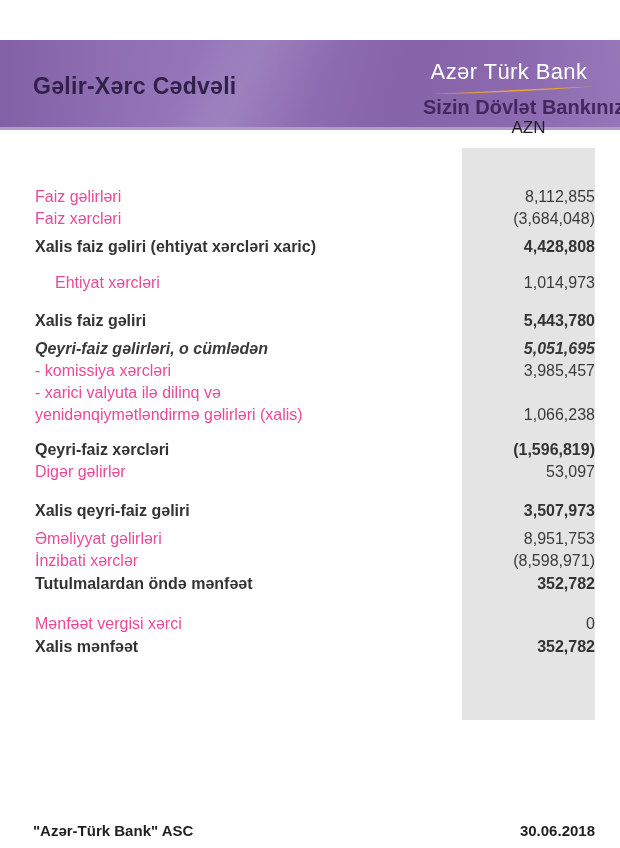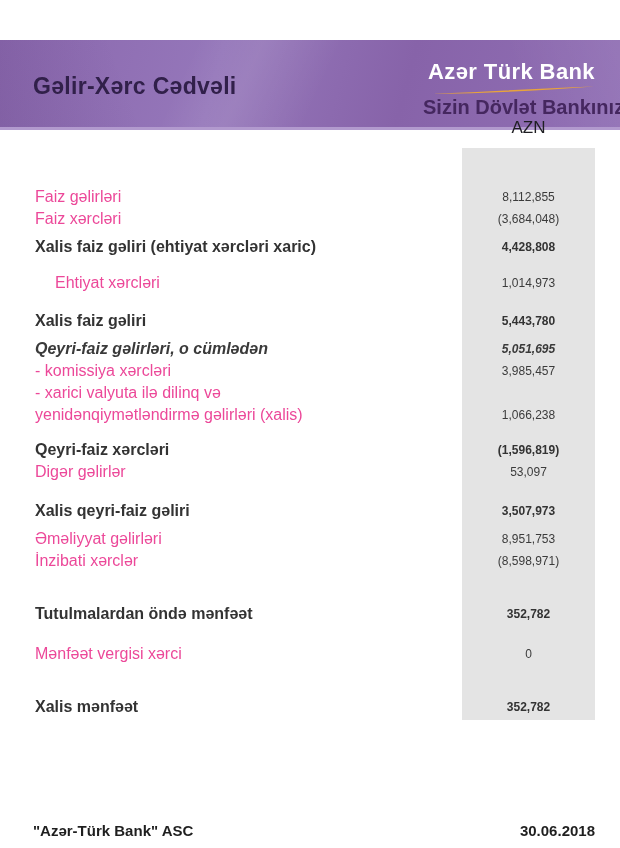--- a/index.html
+++ b/index.html
@@ -42,24 +42,25 @@
   }
   .logo {
     position: absolute;
     top: 19px;
     right: 25px;
     width: 172px;
     text-align: right;
   }
   .logo-name {
     font-size: 22px;
-    font-weight: 700;
+    font-weight: 400;
     color: #ffffff;
     letter-spacing: 0.4px;
     white-space: nowrap;
+    text-align: center;
   }
   .logo-swoosh { display: block; margin: 1px 0 1px auto; }
   .logo-tagline {
     font-size: 20px;
     font-weight: 700;
     color: #45275f;
     white-space: nowrap;
     text-align: center;
   }
 
@@ -91,31 +92,31 @@
   .row { display: flex; min-height: 22px; line-height: 22px; }
   .row .label {
     margin-left: 35px;
     flex: 1;
     font-size: 16px;
     color: #ec4899;
   }
   .row .value {
     width: 133px;
     margin-right: 25px;
-    text-align: center;
-    font-size: 12px;
+    text-align: right;
+    font-size: 16px;
     color: #3b3b3b;
   }
   .row.b .label, .row.b .value { font-weight: 700; color: #333333; }
   .row.bi .label, .row.bi .value { font-weight: 700; font-style: italic; color: #3a3a3a; }
   .m6  { margin-top: 6px; }
   .m10 { margin-top: 18px; }
   .m13 { margin-top: 13px; }
   .m14 { margin-top: 14px; padding-left: 20px; }
-  .m15 { margin-top: 31px; }
+  .m15 { margin-top: 1px; }
   .m16 { margin-top: 16px; }
   .m17 { margin-top: 17px; }
 
   
   .footer {
     position: absolute;
     left: 33px;
     right: 25px;
     top: 822px;
     display: flex;

